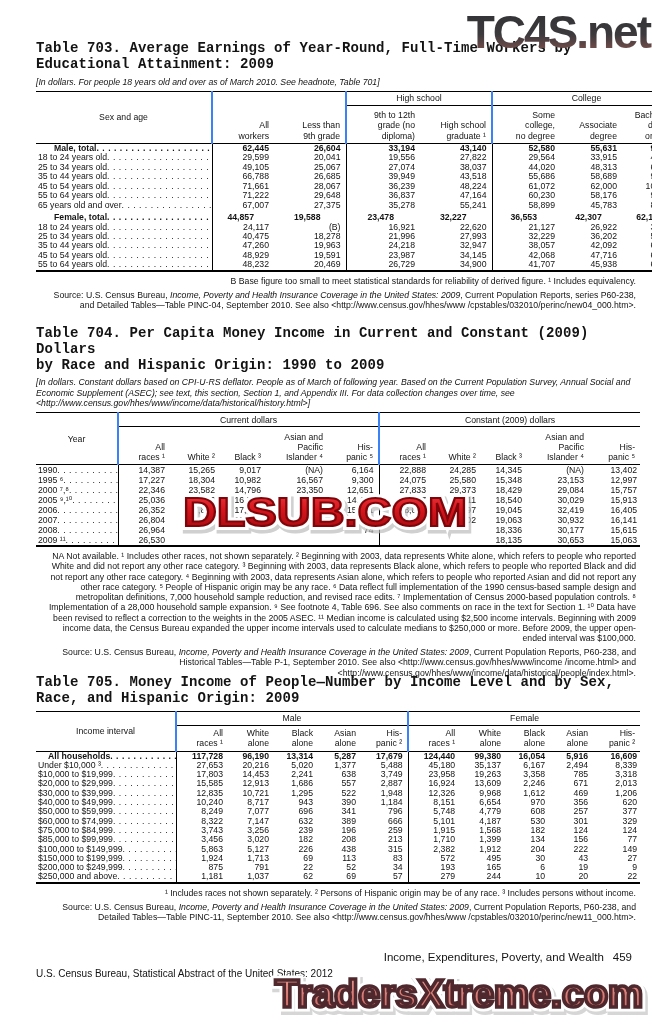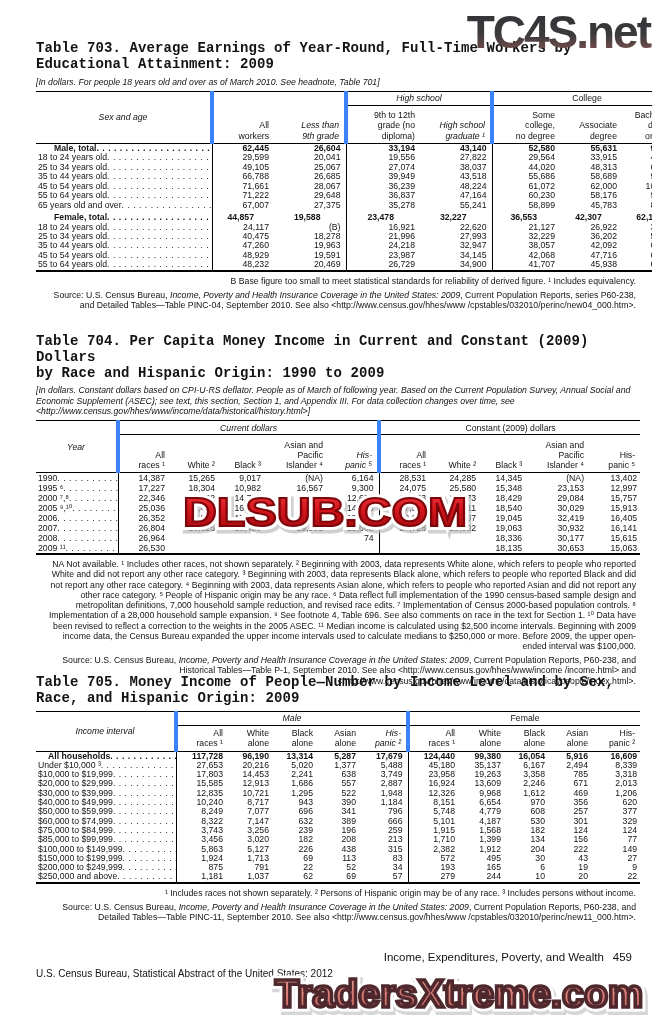--- a/index.html
+++ b/index.html
@@ -3,39 +3,39 @@
 <meta charset="utf-8">
 <style>
   html,body { margin:0; padding:0; background:#e8e8e8; }
   .page {
     position:relative; width:652px; height:1024px; background:#ffffff;
     font-family:"Liberation Sans","DejaVu Sans",sans-serif; color:#131313;
     overflow:hidden; margin:0 auto;
   }
   .sec { position:absolute; left:36px; width:604px; }
   #sec703 { top:41px; }
-  #sec704 { top:334px; }
+  #sec704 { top:326px; }
   #sec705 { top:675px; }
 
   .tbl-title {
     font-family:Liberation Mono, monospace;
     font-weight:bold; font-size:14px; line-height:15.8px;
     white-space:pre-line; margin:0; letter-spacing:.1px;
   }
   .headnote { font-size:8.7px; line-height:10.3px; margin:4px 0 0 0;font-style:italic; }
 
   table { border-collapse:collapse; table-layout:fixed; width:604px; margin-top:4px;
           border-top:1px solid #000; border-bottom:2px solid #000; }
   thead th { font-weight:normal; font-size:8.7px; line-height:10.2px; padding:0; }
   th.stub-head { text-align:center; vertical-align:middle; border-bottom:1.5px solid #000; }
   tr.grp th { height:13px; vertical-align:middle; text-align:center; }
   tr.grp th.grp-lbl { border-bottom:1px solid #000; }
   tr.cols th { vertical-align:bottom; text-align:right; white-space:pre-line;
                padding:1px 5px 2px 0; border-bottom:1.5px solid #000; }
-  th.vr, td.vr { border-right:4px solid #3b82f6;font-style:italic; }
+  th.vr, td.vr { border-right:2px solid #3b82f6; }
   #t703 tr.cols th { height:34px; }
   #t704 tr.cols th { height:34px; }
   #t705 tr.cols th { height:22px; }
 
   tbody td { font-size:8.7px; text-align:right; padding:0 5px 0 0; }
   #t703 tbody td { height:9.45px; line-height:9.45px; }
   #t704 tbody td { height:10px;  line-height:10px; }
   #t705 tbody td { height:9.3px; line-height:9.3px; }
   tbody td:last-child { padding-right:3px; }
   tbody td.stub { text-align:left; padding:0 0 0 2px; }
@@ -368,21 +368,21 @@
               <div class="stubflex">
                 <span class="lbl">1990</span>
                 <span class="dots">. . . . . . . . . . . . . . . . . . . . . . . . . . . . . . . . . . . . . . . . . . . . . . . . . . . . . . . . . . . . </span>
               </div>
             </td>
             <td>14,387</td>
             <td>15,265</td>
             <td>9,017</td>
             <td>(NA)</td>
             <td>6,164</td>
-            <td>28,531</td>
+            <td>22,888</td>
             <td>24,285</td>
             <td>14,345</td>
             <td>(NA)</td>
             <td>13,402</td>
           </tr>
           <tr>
             <td class="stub">
               <div class="stubflex">
                 <span class="lbl">1995 ⁶</span>
                 <span class="dots">. . . . . . . . . . . . . . . . . . . . . . . . . . . . . . . . . . . . . . . . . . . . . . . . . . . . . . . . . . . . </span>

